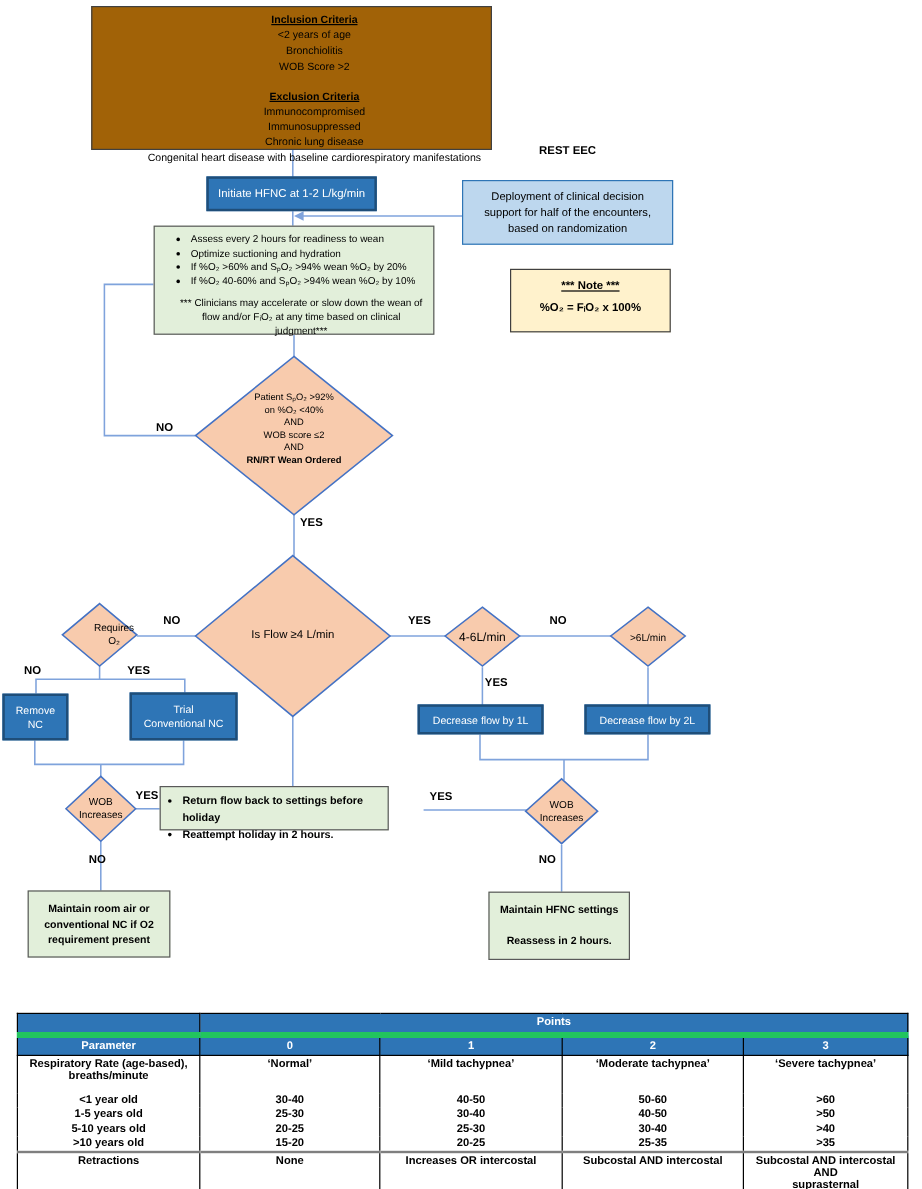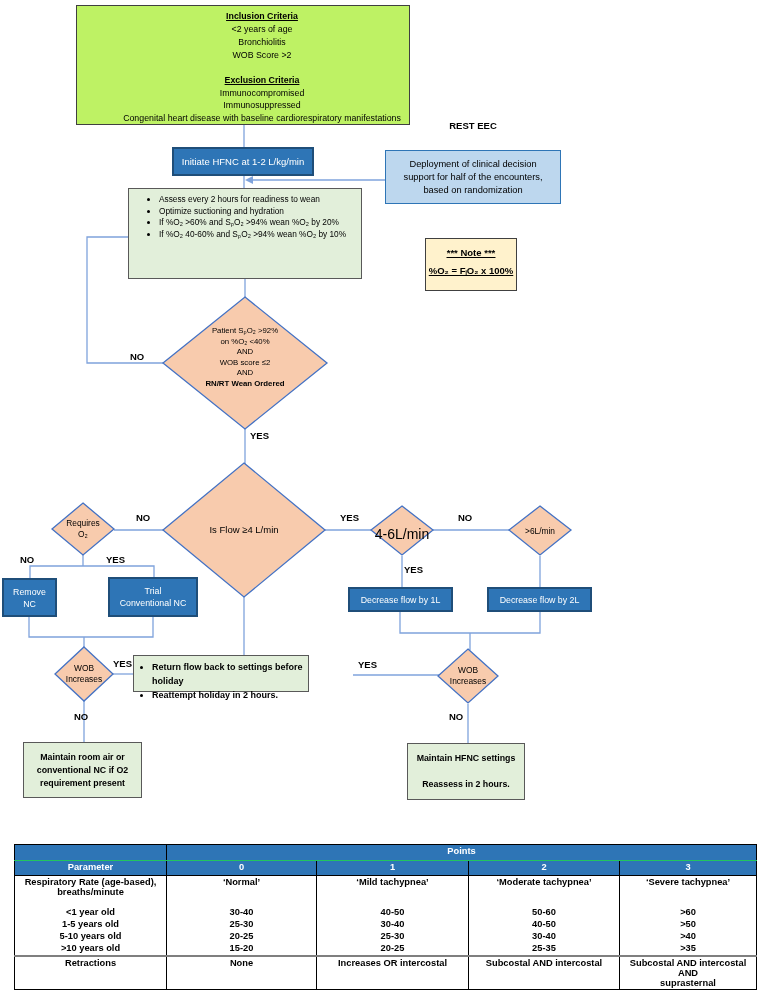--- a/index.html
+++ b/index.html
@@ -1,20 +1,20 @@
 <!DOCTYPE html>
 <html><head>
 <meta charset="utf-8">
 <style>
   html,body { margin:0; padding:0; background:#fff; }
   .stage { position:relative; width:768px; height:991px; background:#fff;
            font-family:"Liberation Sans", sans-serif; color:#000; overflow:hidden; }
   svg.connectors { position:absolute; left:0; top:0; }
   .abs { position:absolute; box-sizing:border-box; }
-  .peach { background:#bef264; border:1px solid #404040;padding-left:38px; }
+  .peach { background:#a16207; border:1px solid #404040;padding-left:38px; }
   .bluebox { background:#2E75B6; border:2px solid #1F4E79; color:#fff;
              display:flex; align-items:center; justify-content:center; text-align:center; }
   .lightblue { background:#BDD7EE; border:1px solid #2E75B6;
                display:flex; flex-direction:column; align-items:center; justify-content:center; text-align:center; }
   .greenbox { background:#E2EFDA; border:1.5px solid #595959; }
   .notebox { background:#FFF2CC; border:1.5px solid #404040; text-align:center; }
   .pre { white-space:pre-line; }
   .ctr { text-align:center; }
   .lbl { position:absolute; font-weight:bold; font-size:9.5px; line-height:10px; }
   .dtext { position:absolute; text-align:center; }
@@ -36,21 +36,21 @@
   
   .maintain { display:flex; align-items:center; justify-content:center; text-align:center;
               font-size:8.8px; font-weight:600; line-height:13px; }
   
   .wob-title { position:absolute; left:14px; top:825px; font-size:12.5px; font-weight:bold; }
   table.wob { position:absolute; left:14px; top:844px; width:742px; border-collapse:collapse;
               table-layout:fixed; font-size:9.3px; font-weight:bold; border:1.5px solid #000; }
   table.wob td { border:1px solid #000; padding:1px 3px; text-align:center; vertical-align:top; }
   table.wob td.left { text-align:center;margin-top:44px; }
   table.wob .hdr { background:#2E75B6; color:#fff; }
-  table.wob tr.points td { height:13px; border-bottom:1px solid #22c55e; }
+  table.wob tr.points td { height:13px; border-bottom:5px solid #22c55e; }
   table.wob tr.cols td { height:12px; }
   table.wob tr.resp td { height:29px; border-bottom:none; }
   table.wob tr.age td { height:12px; border-top:none; border-bottom:none; padding:0 3px; }
   table.wob tr.retr td { border-top:2px solid #7f7f7f; height:28px; }
 </style>
 </head>
 <body>
 
 <div class="stage">
 
@@ -93,74 +93,77 @@
 
   <div class="abs peach crit" style="left:76px; top:5px; width:334px; height:120px;">
     <div class="line bold u">Inclusion Criteria</div>
     <div class="line">&lt;2 years of age</div>
     <div class="line">Bronchiolitis</div>
     <div class="line">WOB Score &gt;2</div>
     <div class="gap"></div>
     <div class="line bold u">Exclusion Criteria</div>
     <div class="line">Immunocompromised</div>
     <div class="line">Immunosuppressed</div>
+    <div class="line">Chronic lung disease</div>
     <div class="line">Congenital heart disease with baseline cardiorespiratory manifestations</div>
   </div>
 
   <div class="abs bluebox" style="left:172px; top:147px; width:142px; height:29px; font-size:9.5px;">Initiate HFNC at 1-2 L/kg/min</div>
 
   <div class="abs ctr bold" style="left:385px; top:120px; width:176px; font-size:9.5px;">REST EEC</div>
   <div class="abs lightblue pre" style="left:385px; top:150px; width:176px; height:54px; font-size:9.3px; line-height:13px;">Deployment of clinical decision
 support for half of the encounters,
 based on randomization</div>
 
   <div class="abs greenbox assess" style="left:128px; top:188px; width:234px; height:91px;">
     <ul>
       <li>Assess every 2 hours for readiness to wean</li>
       <li>Optimize suctioning and hydration</li>
       <li>If %O₂ &gt;60% and SₚO₂ &gt;94% wean %O₂ by 20%</li>
       <li>If %O₂ 40-60% and SₚO₂ &gt;94% wean %O₂ by 10%</li>
     </ul>
-  </div>
-
-  <div class="abs notebox" style="left:425px; top:238px; width:92px; height:53px;text-decoration:underline;">
+    <div class="note pre">*** Clinicians may accelerate or slow down the wean of
+flow and/or FᵢO₂ at any time based on clinical judgment***</div>
+  </div>
+
+  <div class="abs notebox" style="left:425px; top:224px; width:134px; height:53px;">
     <div class="bold u" style="margin-top:8px; font-size:9.5px;">*** Note ***</div>
     <div class="bold" style="margin-top:7px; font-size:9.5px;">%O₂ = FᵢO₂ x 100%</div>
   </div>
 
   <div class="dtext" style="left:165px; top:326px; width:160px; font-size:7.8px; line-height:10.6px;">
     <div class="pre">Patient SₚO₂ &gt;92%
 on %O₂ &lt;40%
 AND
 WOB score ≤2
 AND</div>
     <div class="bold">RN/RT Wean Ordered</div>
   </div>
 
   <div class="dtext" style="left:184px; top:524px; width:120px; font-size:9.5px;">Is Flow ≥4 L/min</div>
 
-  <div class="dtext pre" style="left:52px; top:518px; width:62px; font-size:8.4px; line-height:11px;">Requires
+  <div class="dtext pre" style="left:64px; top:518px; width:62px; font-size:8.4px; line-height:11px;">Requires
 O₂</div>
 
-  <div class="dtext" style="left:371px; top:526px; width:62px; font-size:14px;">4-6L/min</div>
+  <div class="dtext" style="left:371px; top:526px; width:62px; font-size:10px;">4-6L/min</div>
   <div class="dtext" style="left:509px; top:526px; width:62px; font-size:8.4px;">&gt;6L/min</div>
 
   <div class="dtext pre" style="left:53px; top:663px; width:62px; font-size:8.4px; line-height:11px;">WOB
 Increases</div>
   <div class="dtext pre" style="left:437px; top:665px; width:62px; font-size:8.4px; line-height:11px;">WOB
 Increases</div>
 
   <div class="abs bluebox pre" style="left:2px; top:578px; width:55px; height:39px; font-size:8.8px; line-height:12px;">Remove
 NC</div>
   <div class="abs bluebox pre" style="left:108px; top:577px; width:90px; height:40px; font-size:8.8px; line-height:12px;">Trial
 Conventional NC</div>
   <div class="abs bluebox" style="left:348px; top:587px; width:105px; height:25px; font-size:8.8px;">Decrease flow by 1L</div>
   <div class="abs bluebox" style="left:487px; top:587px; width:105px; height:25px; font-size:8.8px;">Decrease flow by 2L</div>
 
-  <div class="abs greenbox holiday" style="left:133px; top:655px; width:176px; height:37px;">
+  <div class="abs greenbox holiday" style="left:133px; top:655px; width:191px; height:37px;">
     <ul>
       <li>Return flow back to settings before holiday</li>
       <li>Reattempt holiday in 2 hours.</li>
     </ul>
   </div>
 
   <div class="abs greenbox maintain pre" style="left:23px; top:742px; width:119px; height:56px;">Maintain room air or
 conventional NC if O2
 requirement present</div>
   <div class="abs greenbox maintain pre" style="left:407px; top:743px; width:118px; height:57px;">Maintain HFNC settings

